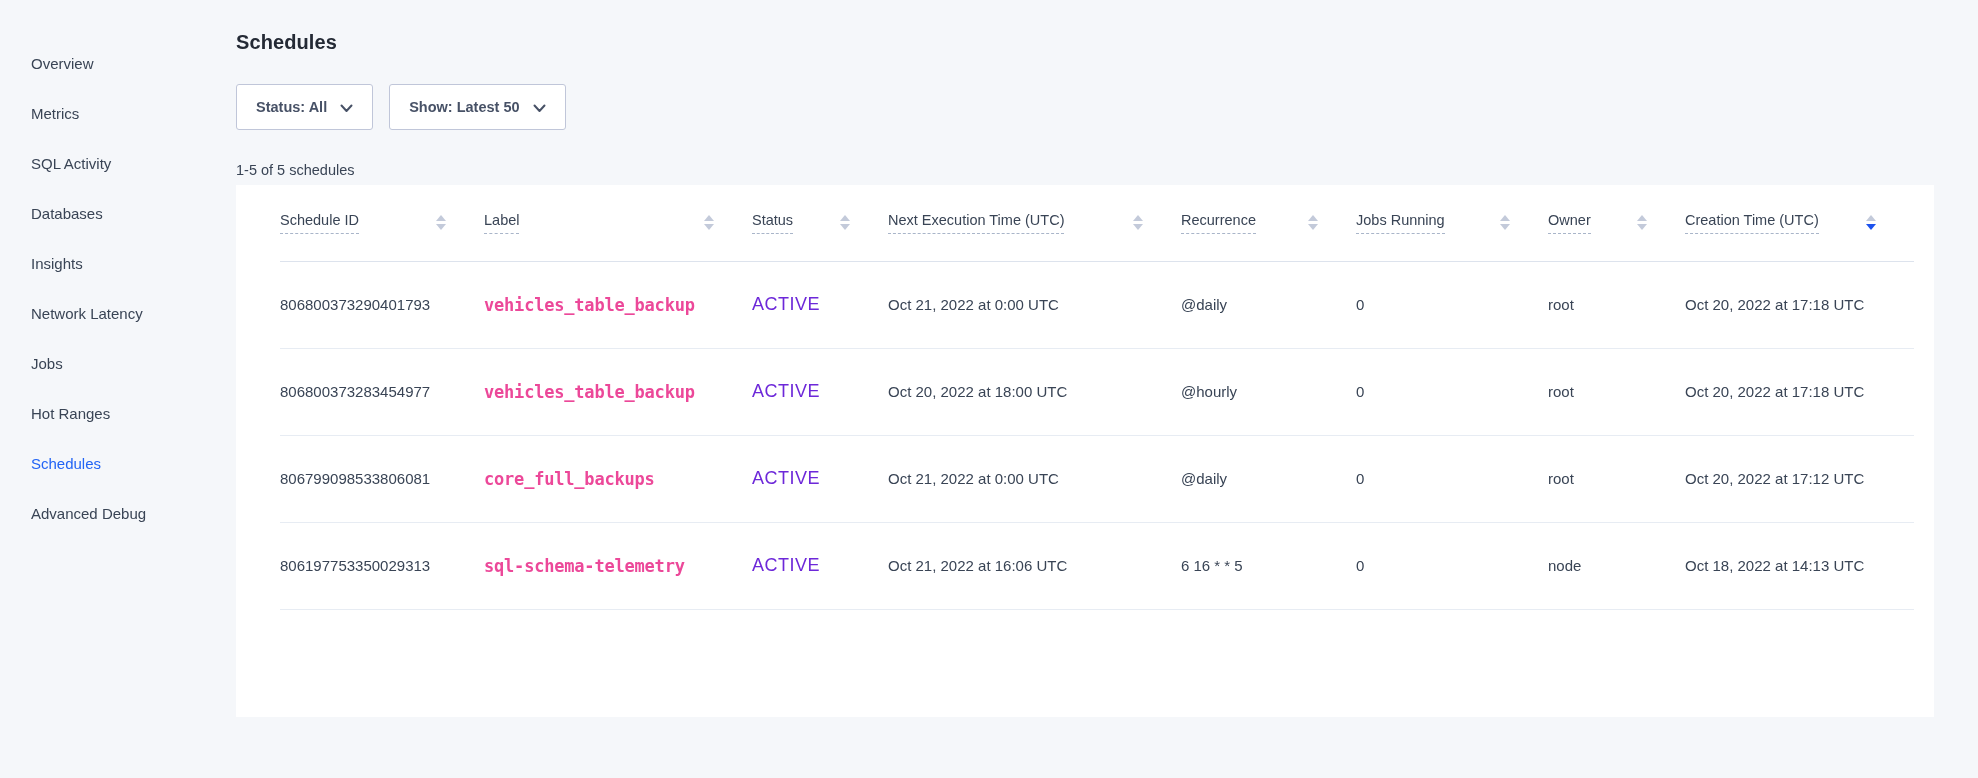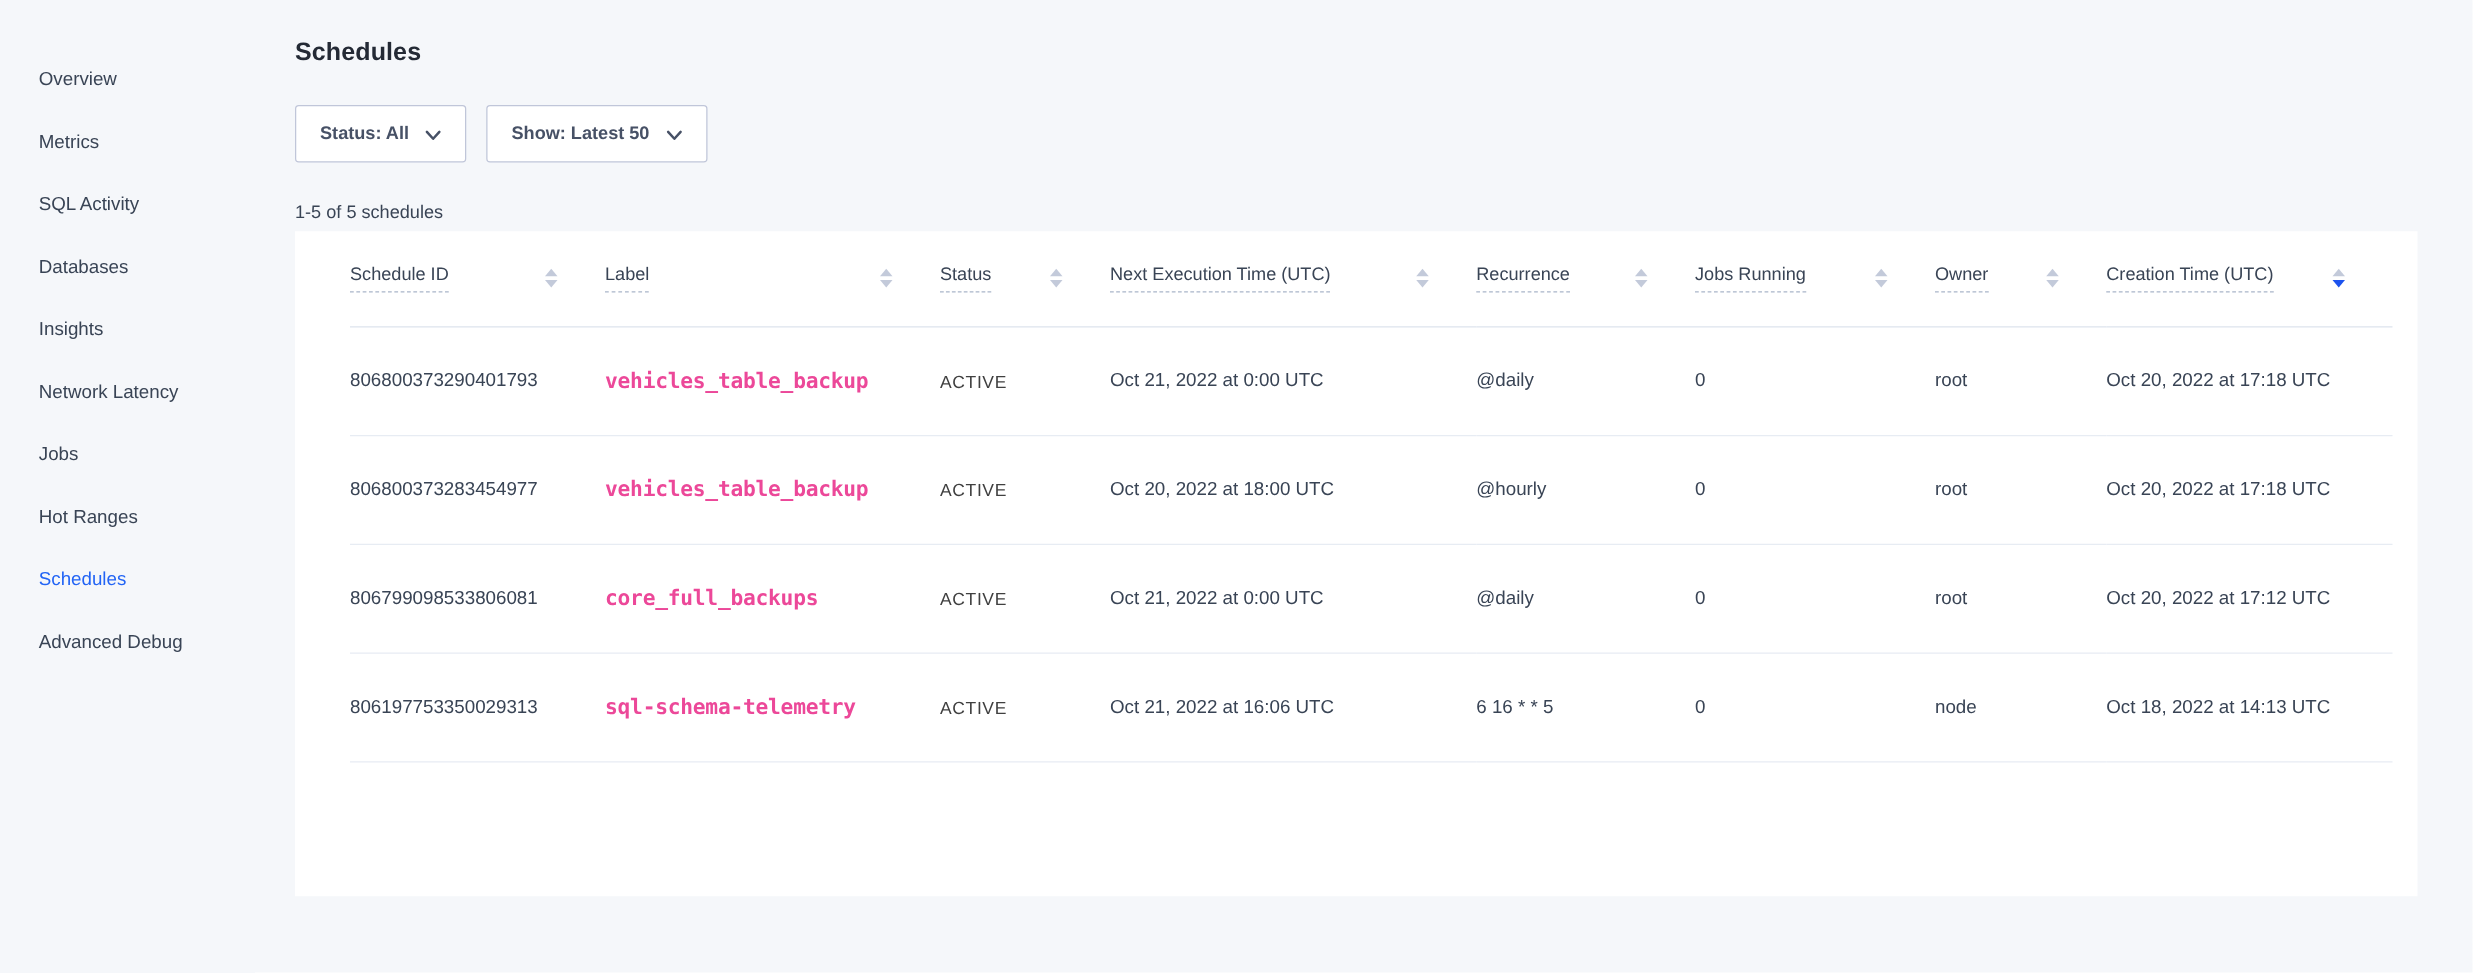--- a/index.html
+++ b/index.html
@@ -59,21 +59,21 @@
 
   tbody td {
     height: 87px; border-bottom: 1px solid #e7ecf3;
     font-size: 15px; color: #394455; vertical-align: middle;
     white-space: nowrap; overflow: hidden;
   }
   td.cell-label {
     font-family: "DejaVu Sans Mono", "Liberation Mono", monospace;
     font-weight: 700; font-size: 17px; color: #ec4899; letter-spacing: -0.2px;
   }
-  td.cell-status { font-size: 14px; letter-spacing: 0.5px; color: #404040; }
+  td.cell-status { font-size: 18px; letter-spacing: 0.5px; color: #6d28d9; }
   tbody tr { cursor: pointer; }
 </style>
 </head>
 <body>
 
 <div class="layout">
 
   <nav class="sidebar">
     <ul>
   <li>

